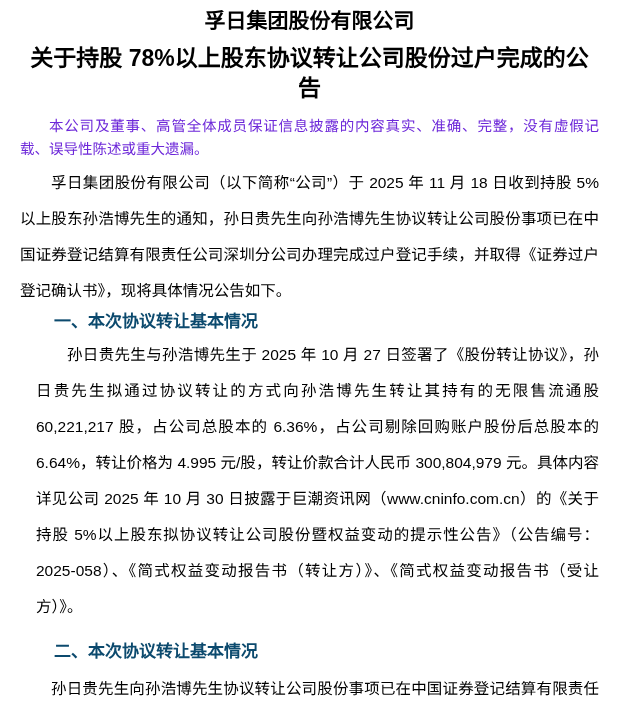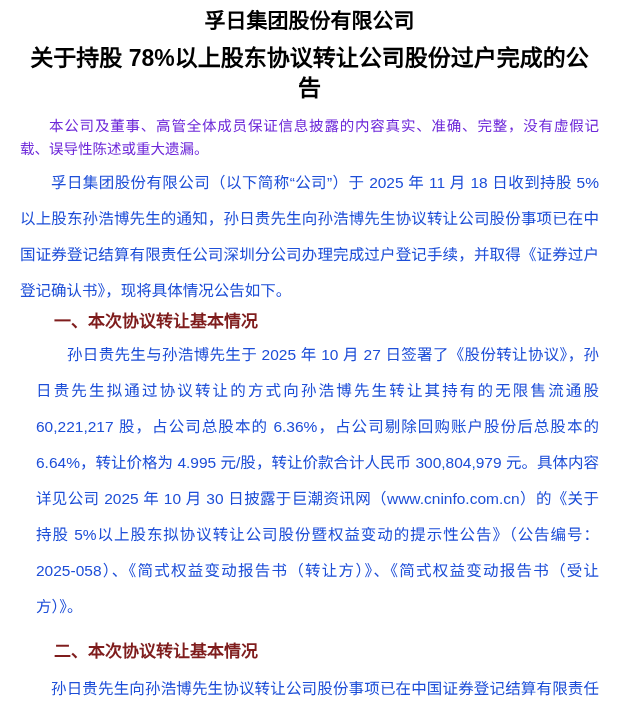--- a/index.html
+++ b/index.html
@@ -47,33 +47,33 @@
     text-align: justify;
     color: #6d28d9;
   }
   
   .body-para {
     font-family: "Liberation Sans", "Liberation Serif", serif;
     font-size: 15.5px;
     line-height: 36px;
     text-indent: 2em;
     text-align: justify;
-    color: #1d4ed8;
+    color: #000000;
   }
   .intro-para    { margin: 4px 0 0 0; }
   .section-body  { margin: 4px 0 0 16px; }
   .section-body-2 { margin: 8px 0 0 0; }
   
   .section-heading {
     font-family: "Liberation Sans", "DejaVu Sans", sans-serif;
     font-weight: 700;
     font-size: 17px;
     line-height: 22px;
     margin: 2px 0 0 2em;
-    color: #7f1d1d;
+    color: #0c4a6e;
   }
   .section-heading-2 {
     margin-top: 16px;
   }
 </style>
 </head>
 <body>
 
 <div class="page">
 

